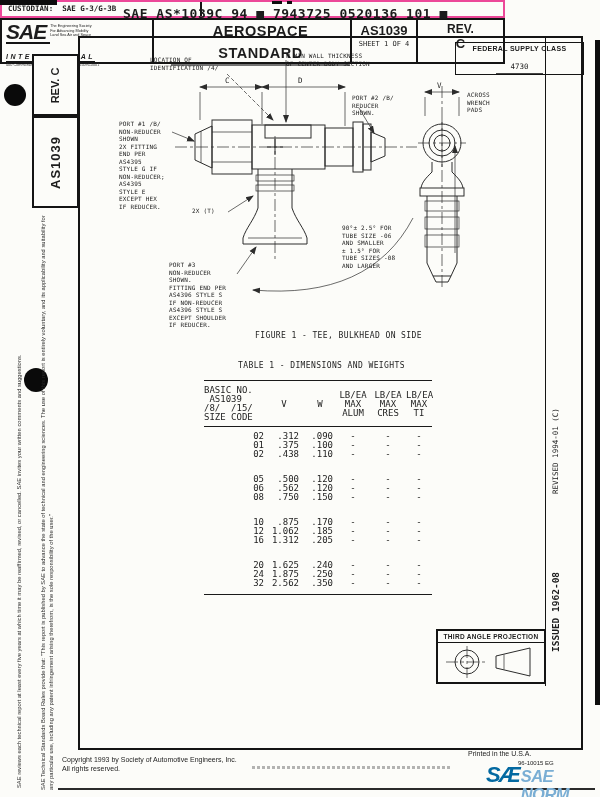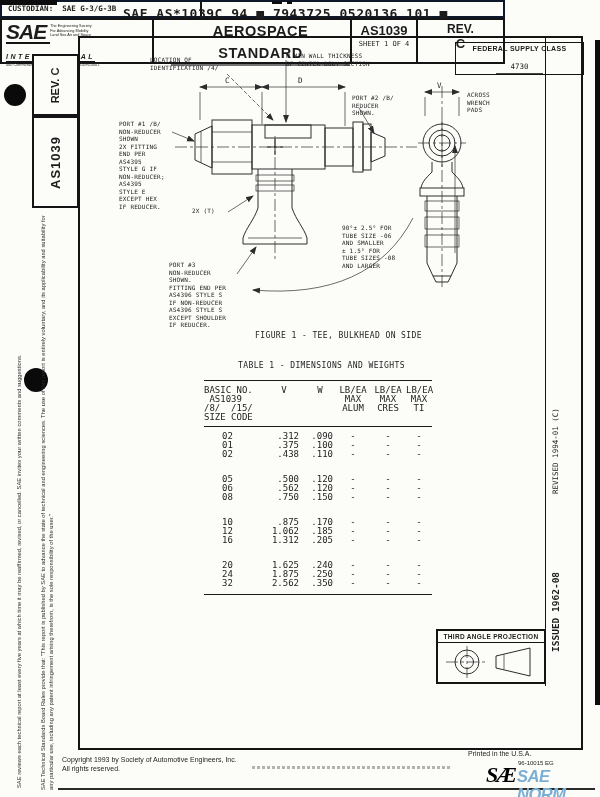--- a/index.html
+++ b/index.html
@@ -42,43 +42,43 @@
   .caption{position:absolute;font:8px/10px "DejaVu Sans Mono",monospace;letter-spacing:.4px;}
   
   svg text{font:7.5px "DejaVu Sans Mono",monospace;fill:#222;}
   .ln{stroke:#2c2c2c;stroke-width:1;fill:none;}
   .thin{stroke:#2c2c2c;stroke-width:.7;fill:none;}
   .cl{stroke:#2c2c2c;stroke-width:.7;fill:none;stroke-dasharray:12 3 3 3;}
   .dash{stroke:#2c2c2c;stroke-width:.7;fill:none;stroke-dasharray:4 2;}
   
   .dtable{left:204px;top:380px;width:228px;}
   .rule{border-top:1.5px solid #1a1a1a;}
-  .thead{display:flex;align-items:flex-start;padding:5px 0 4px;}
+  .thead{display:flex;align-items:center;padding:5px 0 4px;}
   .hc{font:9px/9px "DejaVu Sans Mono",monospace;white-space:pre;}
   .h0{width:60px;}
   .h1{width:40px;text-align:center;}
   .h2{width:32px;text-align:center;}
   .h3{width:34px;text-align:center;}
   .h4{width:36px;text-align:center;}
   .h5{width:26px;text-align:center;}
   .tbody{padding:5px 0 6px;}
   .trow{display:flex;}
   .tc{font:9px/9px "DejaVu Sans Mono",monospace;}
-  .c0{width:60px;text-align:left;padding-left:18px;box-sizing:border-box;}
+  .c0{width:60px;text-align:right;padding-left:18px;box-sizing:border-box;}
   .c1{width:40px;text-align:right;padding-right:5px;box-sizing:border-box;}
   .c2{width:32px;text-align:right;padding-right:3px;box-sizing:border-box;}
   .c3{width:34px;text-align:center;}
   .c4{width:36px;text-align:center;}
   .c5{width:26px;text-align:center;}
   .tgap{height:16px;}
   
   .proj{left:436px;top:629px;width:110px;height:55px;border:2px solid #141414;box-sizing:border-box;background:#fcfcf9;}
   .proj .t{font:bold 6.5px/11px "Liberation Sans",sans-serif;text-align:center;border-bottom:1.5px solid #141414;letter-spacing:.3px;}
   
-  .custrow{left:78px;top:686px;width:505px;height:18px;border:2px solid #0f172a;box-sizing:border-box;display:flex;background:#fcfcf9;}
+  .custrow{left:78px;top:686px;width:505px;height:18px;border:2px solid #ec4899;box-sizing:border-box;display:flex;background:#fcfcf9;}
   .custcell{width:200px;border-right:2px solid #141414;box-sizing:border-box;
             font:bold 7.5px/14px "DejaVu Sans Mono",monospace;padding-left:6px;}
   .proccell{flex:1;font:bold 7px/14px "DejaVu Sans Mono",monospace;padding-left:45px;}
   
   .tblock{left:78px;top:704px;width:505px;height:46px;border:2.5px solid #141414;box-sizing:border-box;display:flex;background:#fcfcf9;}
   .cell{box-sizing:border-box;border-right:2px solid #141414;}
   .logo-cell{width:152px;padding:2px 4px;}
   .mid-cell{width:198px;display:flex;flex-direction:column;}
   .num-cell{width:66px;text-align:center;}
   .rev-cell{width:85px;border-right:none;text-align:center;}
@@ -408,19 +408,19 @@
 
   <div class="abs copyright">
     <div>Copyright  1993  by Society of Automotive Engineers, Inc.</div>
     <div>All rights reserved.</div>
   </div>
   <div class="abs fineprint"></div>
   <div class="abs printed">Printed in the U.S.A.</div>
   <div class="abs printcode">96-10015 EG</div>
   <div class="abs stamp">
     <div class="stamp-row">
-      <span class="stamp-sae" style="color: #000000; font-family: Liberation Serif, serif;">SÆ</span>
+      <span class="stamp-sae" style="color: #0369a1;">SÆ</span>
       <span class="stamp-name" style="color: rgb(122, 174, 212);">SAE NORM</span>
     </div>
 
   </div>
 
 </div>
 
 </body></html>

